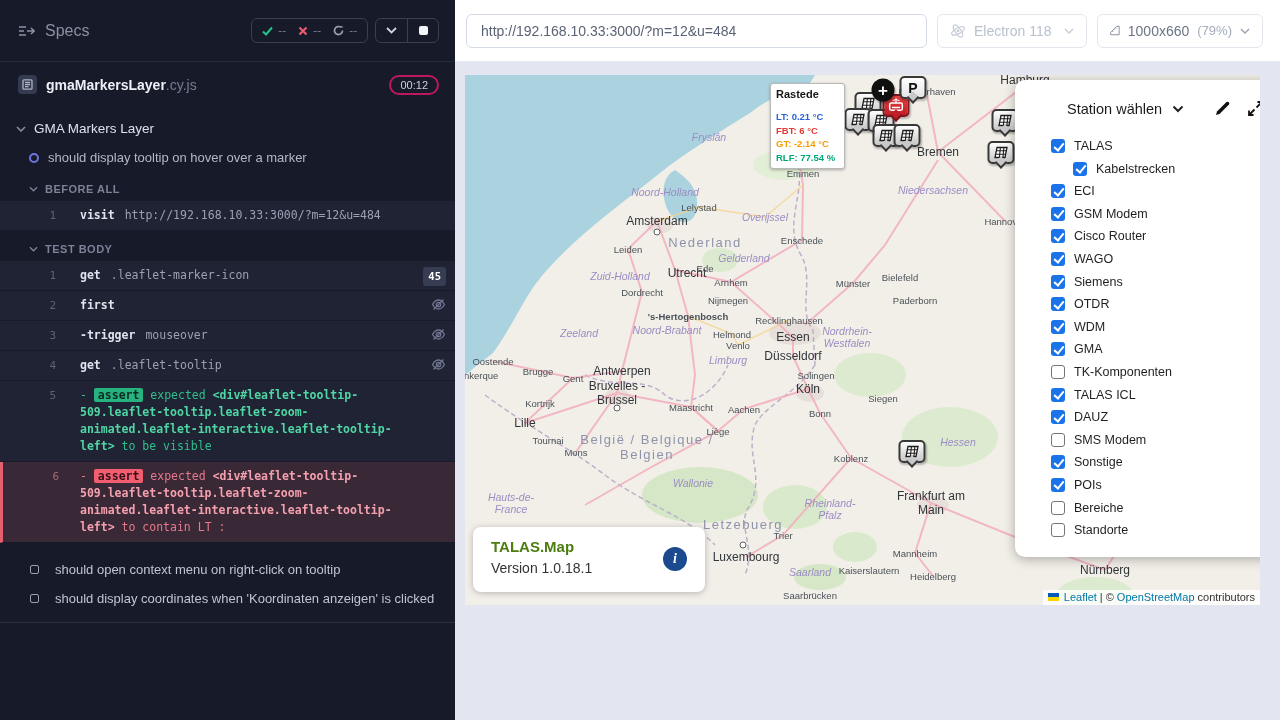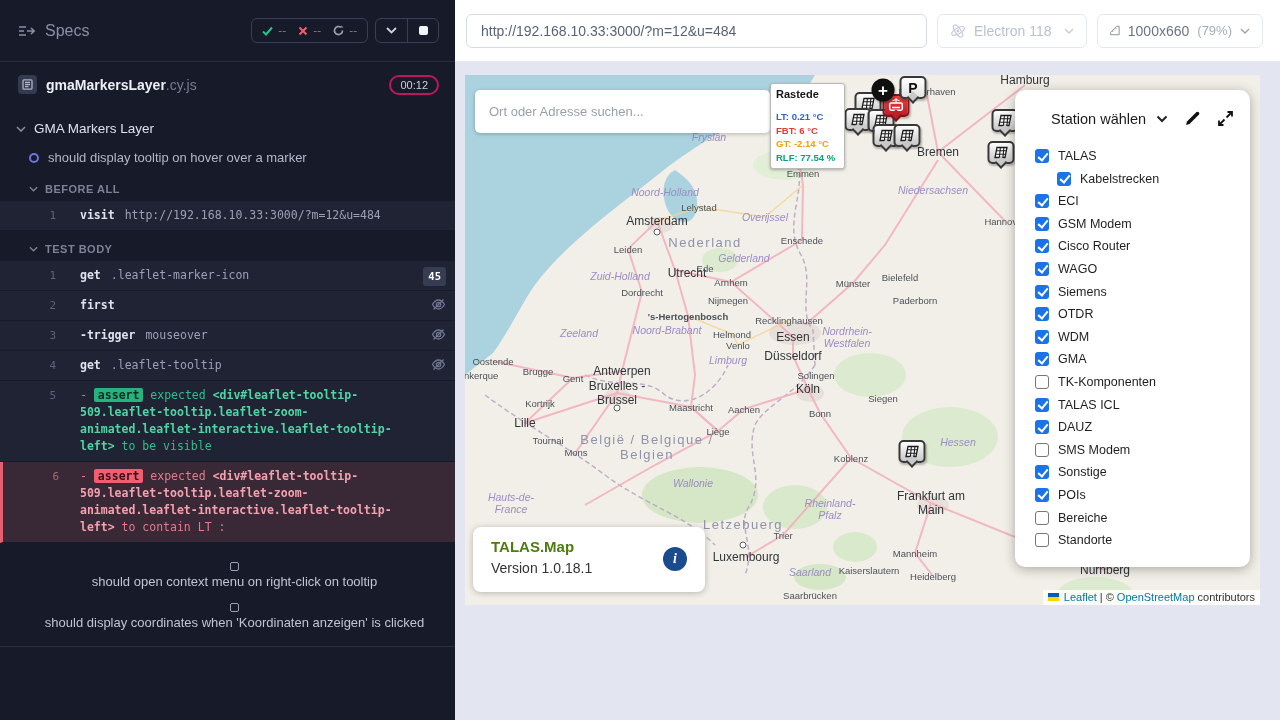--- a/index.html
+++ b/index.html
@@ -38,21 +38,21 @@
   .eye { position:absolute; right:9px; top:7px; }
   .cmd-row.assert-passed { color:#2fbf8c; }
   .cmd-row.assert-passed .sel { font-weight:bold; color:#4fd6a4; }
   .cmd-row.assert-passed .abadge { background:#26b380; color:#0e2a20; font-weight:bold; padding:0 4px; border-radius:2px; }
   .cmd-row.assert-failed { background:#392836; border-left:3px solid #e45f6f; padding-left:77px; color:#e8798c; }
   .cmd-row.assert-failed .cmd-num { color:#a86a78; }
   .cmd-row.assert-failed .sel { font-weight:bold; color:#f5a0ae; }
   .cmd-row.assert-failed .abadge { background:#f25e70; color:#33121c; font-weight:bold; padding:0 4px; border-radius:2px; }
 
   .pending-list { margin-top:12px; }
-  .pending-row { display:flex; align-items:center; gap:3px; padding:7px 16px 7px 30px; font-size:13px; color:#bfc5d3;flex-direction:column; }
+  .pending-row { display:flex; align-items:center; gap:16px; padding:7px 16px 7px 30px; font-size:13px; color:#bfc5d3; }
   .pend-sq { width:9px; height:9px; border:1.5px solid #9aa0b4; border-radius:2px; flex:none; }
   .tree-divider { border:none; border-top:1px solid #2b2f40; margin-top:9px; }
 
   
   .main { position:relative; flex:1; height:720px; background:#e3e6f0; }
   .toolbar { position:absolute; top:0; left:0; right:0; height:62px; background:#ffffff; border-bottom:1px solid #e6e9ef; display:flex; align-items:center; padding:0 17px 0 11px; gap:10px; }
   .url-bar { flex:1; height:34px; border:1px solid #d5dbe4; border-radius:6px; display:flex; align-items:center; padding:0 14px; font-size:14px; color:#5a6374; background:#fff; }
   .select-box { height:34px; border:1px solid #e3e7ee; border-radius:6px; display:flex; align-items:center; padding:0 12px; gap:8px; background:#fff; font-size:14px; }
   .browser-box { width:150px; color:#b9c1cf; }
   .viewport-box { width:166px; color:#6b7484; }
@@ -75,21 +75,21 @@
   .pin.red .box { background:linear-gradient(#e84040,#c01f28); border-color:#7e141c; }
   .pin.red .tail { background:#c01f28; border-color:#7e141c; }
   .pin-plus { position:absolute; transform:translate(-50%,-50%); width:23px; height:23px; border-radius:50%; background:#101010; color:#fff; font-size:17px; font-weight:bold; display:flex; align-items:center; justify-content:center; box-shadow:1px 2px 2px rgba(0,0,0,.3); }
   .pin-p .box { background:linear-gradient(#ffffff,#e4e4e4); font-weight:bold; font-size:14px; color:#111; }
 
   .geosearch { position:absolute; left:10px; top:15px; width:295px; height:43px; background:#fff; border-radius:5px; box-shadow:0 1px 4px rgba(0,0,0,.25); display:flex; align-items:center; padding:0 14px; font-size:13px; color:#9aa0ab; }
   .map-tooltip { position:absolute; left:305px; top:8px; width:75px; background:#fff; border:1px solid #b9b9b9; border-radius:3px; box-shadow:0 1px 3px rgba(0,0,0,.3); padding:4px 5px; z-index:5; }
   .map-tooltip .tt-title { font-size:11px; font-weight:bold; color:#161616; margin-bottom:10px; }
   .map-tooltip .tt-row { font-size:9.5px; font-weight:bold; line-height:13.5px; white-space:nowrap; }
 
-  .station-panel { position:absolute; left:550px; top:15px; width:235px; height:477px; background:#fff; border-radius:10px; box-shadow:0 2px 12px rgba(0,0,0,.3); z-index:6; padding:20px 0 0 0; }
+  .station-panel { position:absolute; left:550px; top:5px; width:265px; height:477px; background:#fff; border-radius:10px; box-shadow:0 2px 12px rgba(0,0,0,.3); z-index:6; padding:20px 0 0 16px; }
   .panel-hdr { display:flex; align-items:center; padding:0 16px 0 36px; }
   .panel-title { font-size:14.5px; color:#1b1b1b; }
   .panel-hdr .ph-chev { margin-left:10px; }
   .panel-hdr .ph-icons { margin-left:auto; display:flex; gap:16px; align-items:center; }
   .station-list { margin:22px 0 0 20px; display:flex; flex-direction:column; gap:8.6px; }
   .st-item { display:flex; align-items:center; gap:9px; height:14px; }
   .st-item.indent { margin-left:22px; }
   .st-label { font-size:12.5px; color:#1f1f1f; }
   .cbx { width:14px; height:14px; border-radius:3px; flex:none; position:relative; }
   .cbx.on { background:#1a73e8; }
@@ -486,21 +486,20 @@
           </div>
           <div class="tail"></div>
         </div>
         <div class="pin-plus" style="left: 418px; top: 15px;">+</div>
         <div class="pin pin-p" style="left: 448px; top: 14px;">
           <div class="box">P</div>
           <div class="tail"></div>
         </div>
       </div>
 
-    <div class="geosearch">Ort oder Adresse suchen...</div>
 
     <div class="map-tooltip">
       <div class="tt-title">Rastede</div>
       <div id="tt-rows">
           <div class="tt-row" style="color: rgb(41, 98, 217);">LT: 0.21 °C</div>
           <div class="tt-row" style="color: rgb(229, 57, 53);">FBT: 6 °C</div>
           <div class="tt-row" style="color: rgb(245, 158, 0);">GT: -2.14 °C</div>
           <div class="tt-row" style="color: rgb(0, 168, 120);">RLF: 77.54 %</div>
         </div>
     </div>

